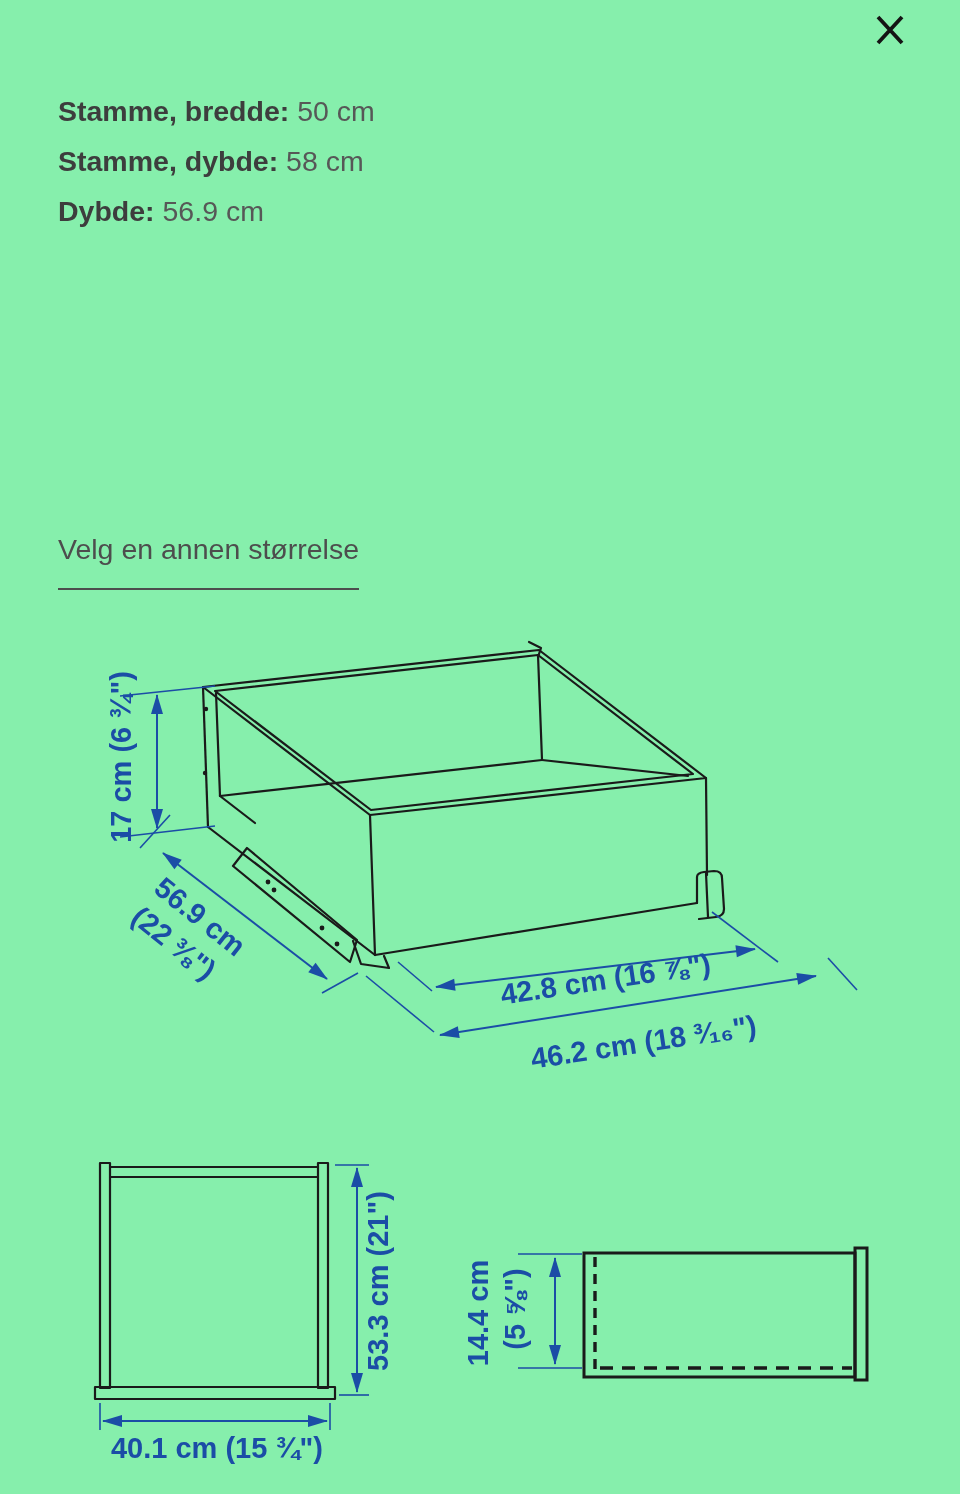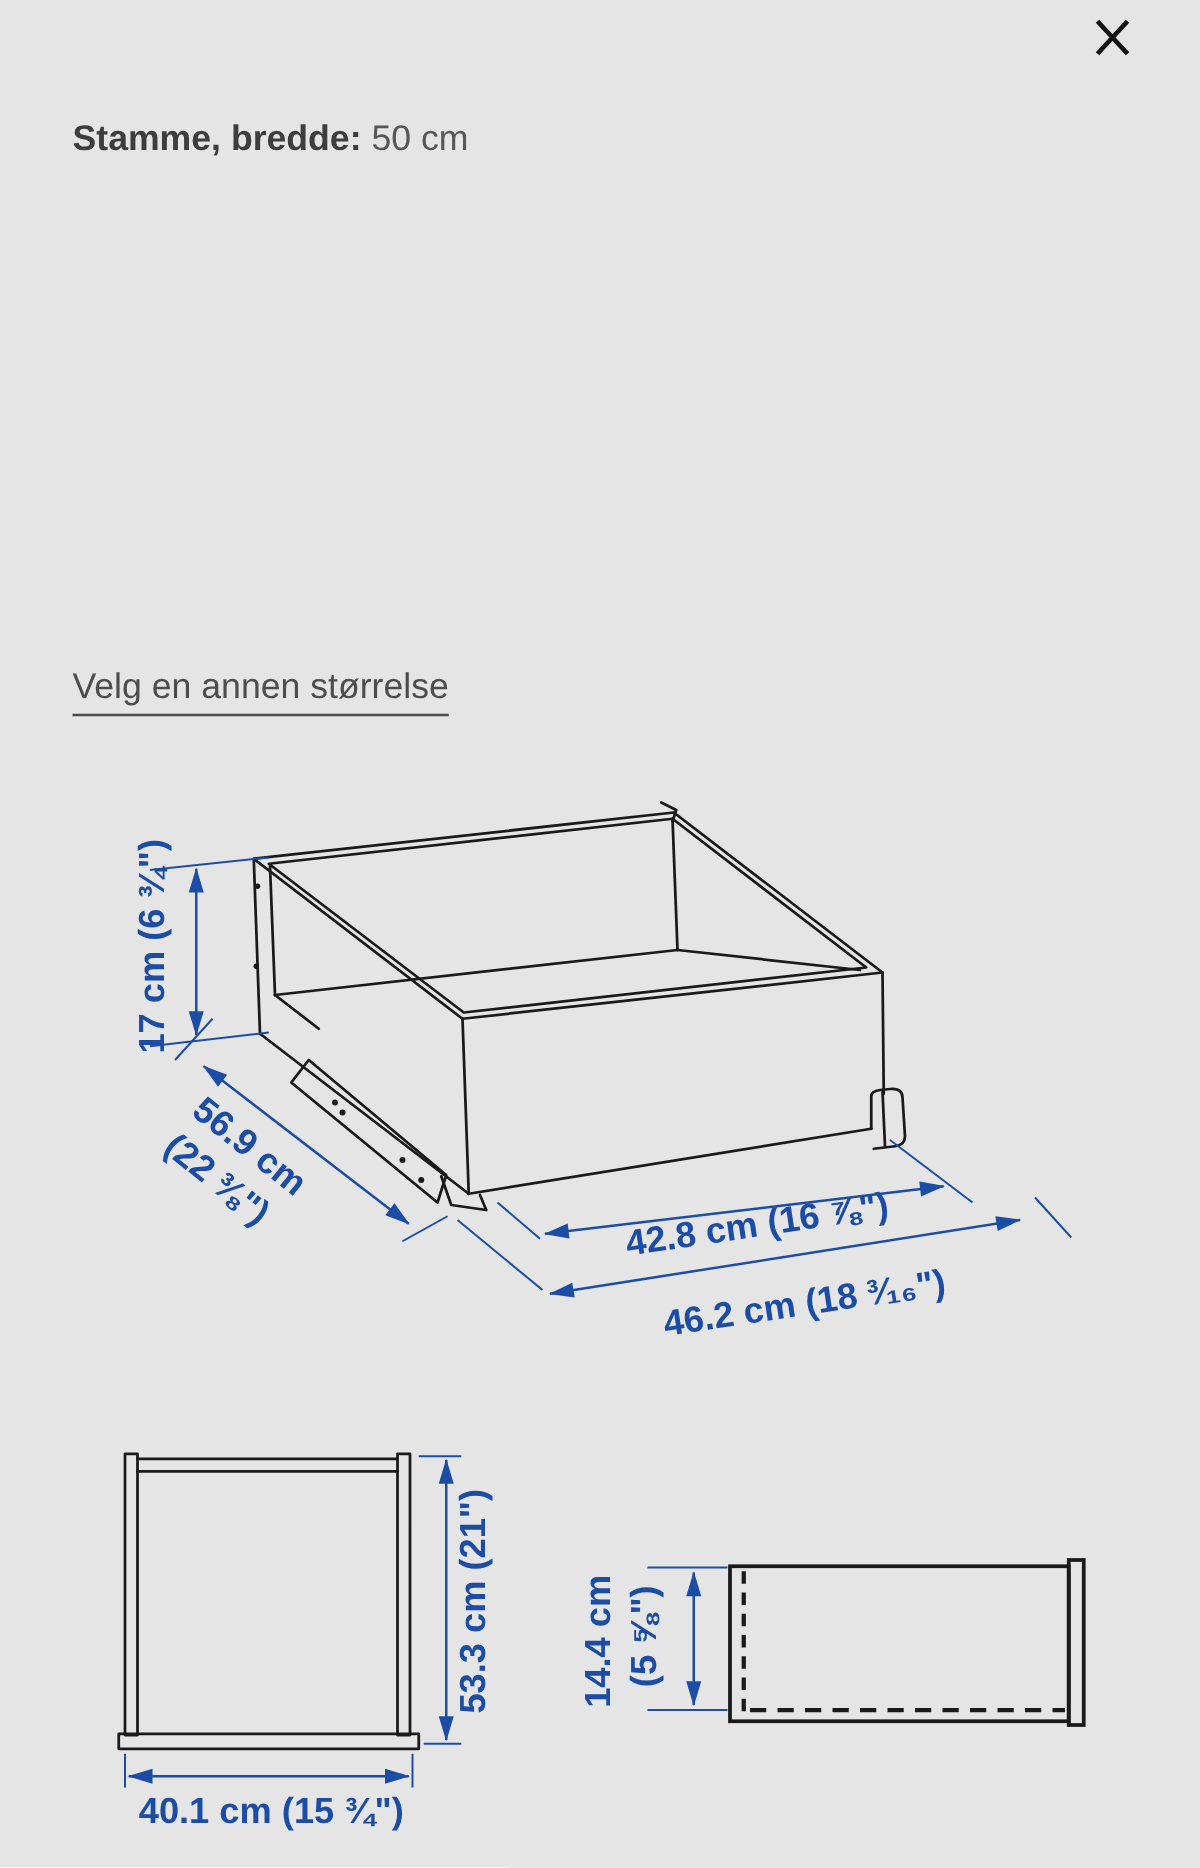--- a/index.html
+++ b/index.html
@@ -1,30 +1,30 @@
 <!DOCTYPE html>
 <html><head>
 <meta charset="utf-8">
 <style>
   html,body{margin:0;padding:0;background:#ffffff;}
   body{font-family:"Liberation Sans","DejaVu Sans",sans-serif;}
-  #screen{position:relative;width:960px;height:1494px;background:#e5e5e5;overflow:hidden;}
+  #screen{position:relative;width:960px;height:1494px;background:#86efac;overflow:hidden;}
 
   
   .close-btn{position:absolute;left:864px;top:4px;width:52px;height:52px;background:none;border:none;
     cursor:pointer;display:flex;align-items:center;justify-content:center;padding:0;}
 
   
   .spec-list{position:absolute;left:58px;top:86px;width:820px;}
   .spec-row{font-size:28.5px;line-height:50px;color:#575757;white-space:nowrap;}
   .spec-row .lbl{font-weight:700;color:#3d3d3d;}
 
   
   .size-link{position:absolute;left:58px;top:533px;font-size:28.5px;color:#4d4d4d;
-    text-decoration:none;border-bottom:2px solid #4d4d4d;padding-bottom:5px;cursor:pointer;}
+    text-decoration:none;border-bottom:2px solid #4d4d4d;padding-bottom:22px;cursor:pointer;}
 
   
   .diag{position:absolute;}
   #iso-diagram{left:85px;top:625px;width:800px;height:465px;}
   #topview-diagram{left:85px;top:1155px;width:340px;height:330px;}
   #sideview-diagram{left:450px;top:1235px;width:440px;height:170px;}
 
   .sketch{stroke:#1a1a1a;fill:none;stroke-width:2.2;stroke-linejoin:round;stroke-linecap:round;}
   .sketch-thick{stroke:#1a1a1a;fill:none;stroke-width:3;stroke-linejoin:miter;}
   .hole{fill:#1a1a1a;stroke:none;}
@@ -39,20 +39,22 @@
 <div id="screen">
 
   <button class="close-btn">
     <svg width="40" height="40" viewBox="0 0 40 40">
       <path d="M8,7 L32,33 M32,7 L8,33" stroke="#141414" stroke-width="3.8" fill="none"></path>
     </svg>
   </button>
 
   <div class="spec-list">
     <div class="spec-row"><span class="lbl">Stamme, bredde:</span> <span>50 cm</span></div>
+    <div class="spec-row"><span class="lbl">Stamme, dybde:</span> <span>58 cm</span></div>
+    <div class="spec-row"><span class="lbl">Dybde:</span> <span>56.9 cm</span></div>
   </div>
 
   <a class="size-link">Velg en annen størrelse</a>
 
   <svg id="iso-diagram" class="diag" viewBox="0 0 800 465">
     <defs>
       <marker id="ah1" markerUnits="userSpaceOnUse" markerWidth="22" markerHeight="16" refX="20" refY="7" orient="auto-start-reverse">
         <path d="M1,1 L21,7 L1,13 Z" fill="#1B4DA6"></path>
       </marker>
     </defs>

